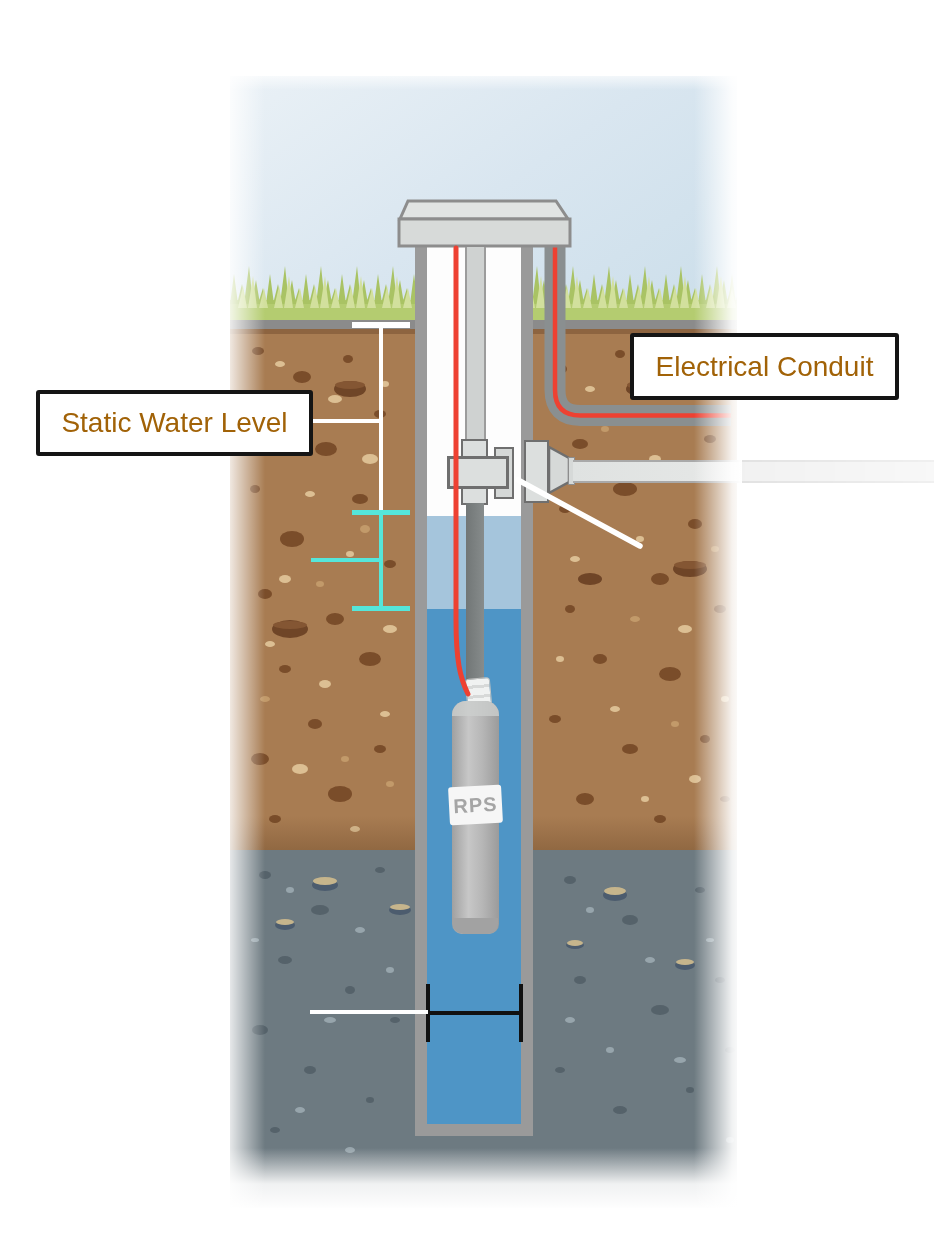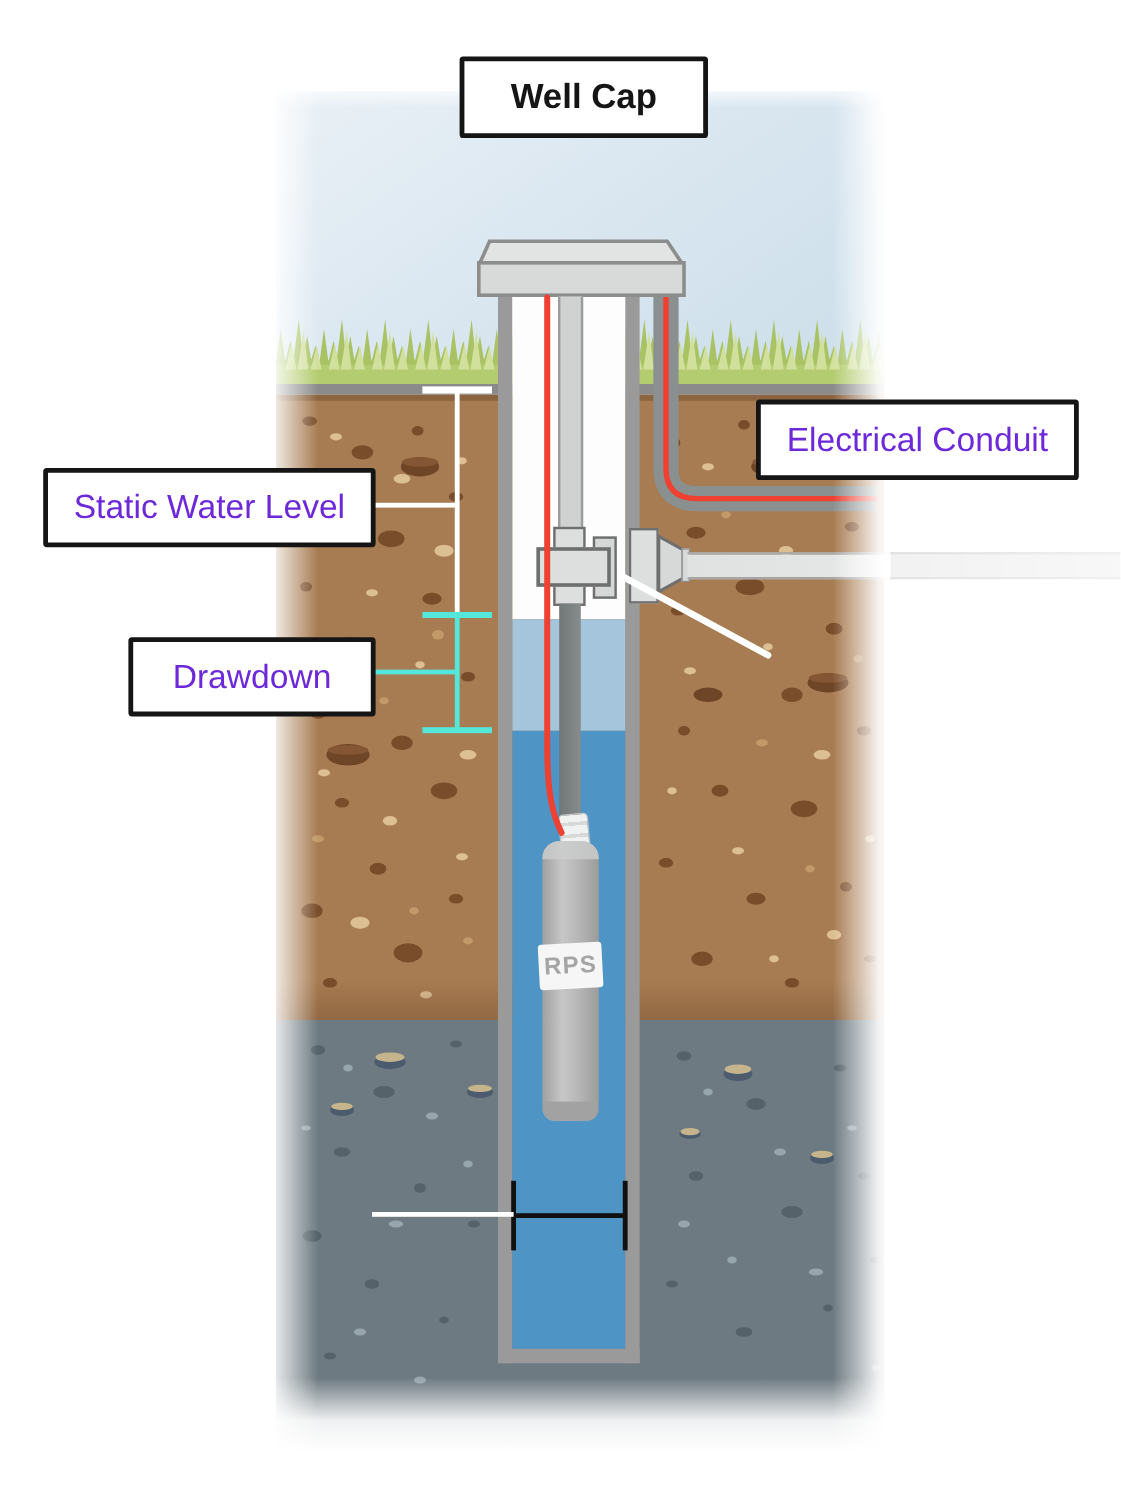--- a/index.html
+++ b/index.html
@@ -86,21 +86,21 @@
   .fade-overlay{left:215px;top:70px;width:527px;height:1140px;pointer-events:none;
     background:
       linear-gradient(to right,rgba(255,255,255,1) 0,rgba(255,255,255,.85) 14px,rgba(255,255,255,0) 50px),
       linear-gradient(to left,rgba(255,255,255,1) 0,rgba(255,255,255,.9) 10px,rgba(255,255,255,0) 48px),
       linear-gradient(to top,rgba(255,255,255,1) 0,rgba(255,255,255,.9) 26px,rgba(255,255,255,0) 62px),
       linear-gradient(to bottom,rgba(255,255,255,.95) 0,rgba(255,255,255,0) 20px);}
 
   
   .label{position:absolute;background:#ffffff;border:4px solid #151515;border-radius:3px;
        display:flex;align-items:center;justify-content:center;
-       font-size:28px;color:#6d28d9;}
+       font-size:28px;color:#a16207;}
   .label-wellcap{left:383px;top:47px;width:199px;height:60px;font-weight:bold;color:#151515;font-size:29px;}
   .label-conduit{left:630px;top:333px;width:261px;height:59px;}
   .label-swl{left:36px;top:390px;width:269px;height:58px;}
   .label-drawdown{left:107px;top:531px;width:198px;height:58px;}
   .label-pitless{left:632px;top:513px;width:221px;height:57px;}
   .label-casing{left:42px;top:980px;width:262px;height:58px;}
 
   svg{display:block;}
 </style>
 </head>
@@ -364,26 +364,20 @@
   <div class="abs m-black cd-tick-r"></div>
   <div class="abs m-black cd-hline"></div>
   <div class="abs m-white cd-conn"></div>
 
   <div class="abs fade-overlay"></div>
 
   <svg class="abs" style="left:0;top:0;width:934px;height:1238px;pointer-events:none;" viewBox="0 0 934 1238">
     <line x1="518" y1="480" x2="640" y2="546" stroke="#ffffff" stroke-width="5.5" stroke-linecap="round"></line>
   </svg>
 
-  <div class="label label-wellcap">
-    <span>Well Cap</span>
-  </div>
   <div class="label label-conduit">
     <span>Electrical Conduit</span>
   </div>
   <div class="label label-swl">
     <span>Static Water Level</span>
   </div>
-  <div class="label label-drawdown">
-    <span>Drawdown</span>
-  </div>
 
 </div>
 
 </body></html>

